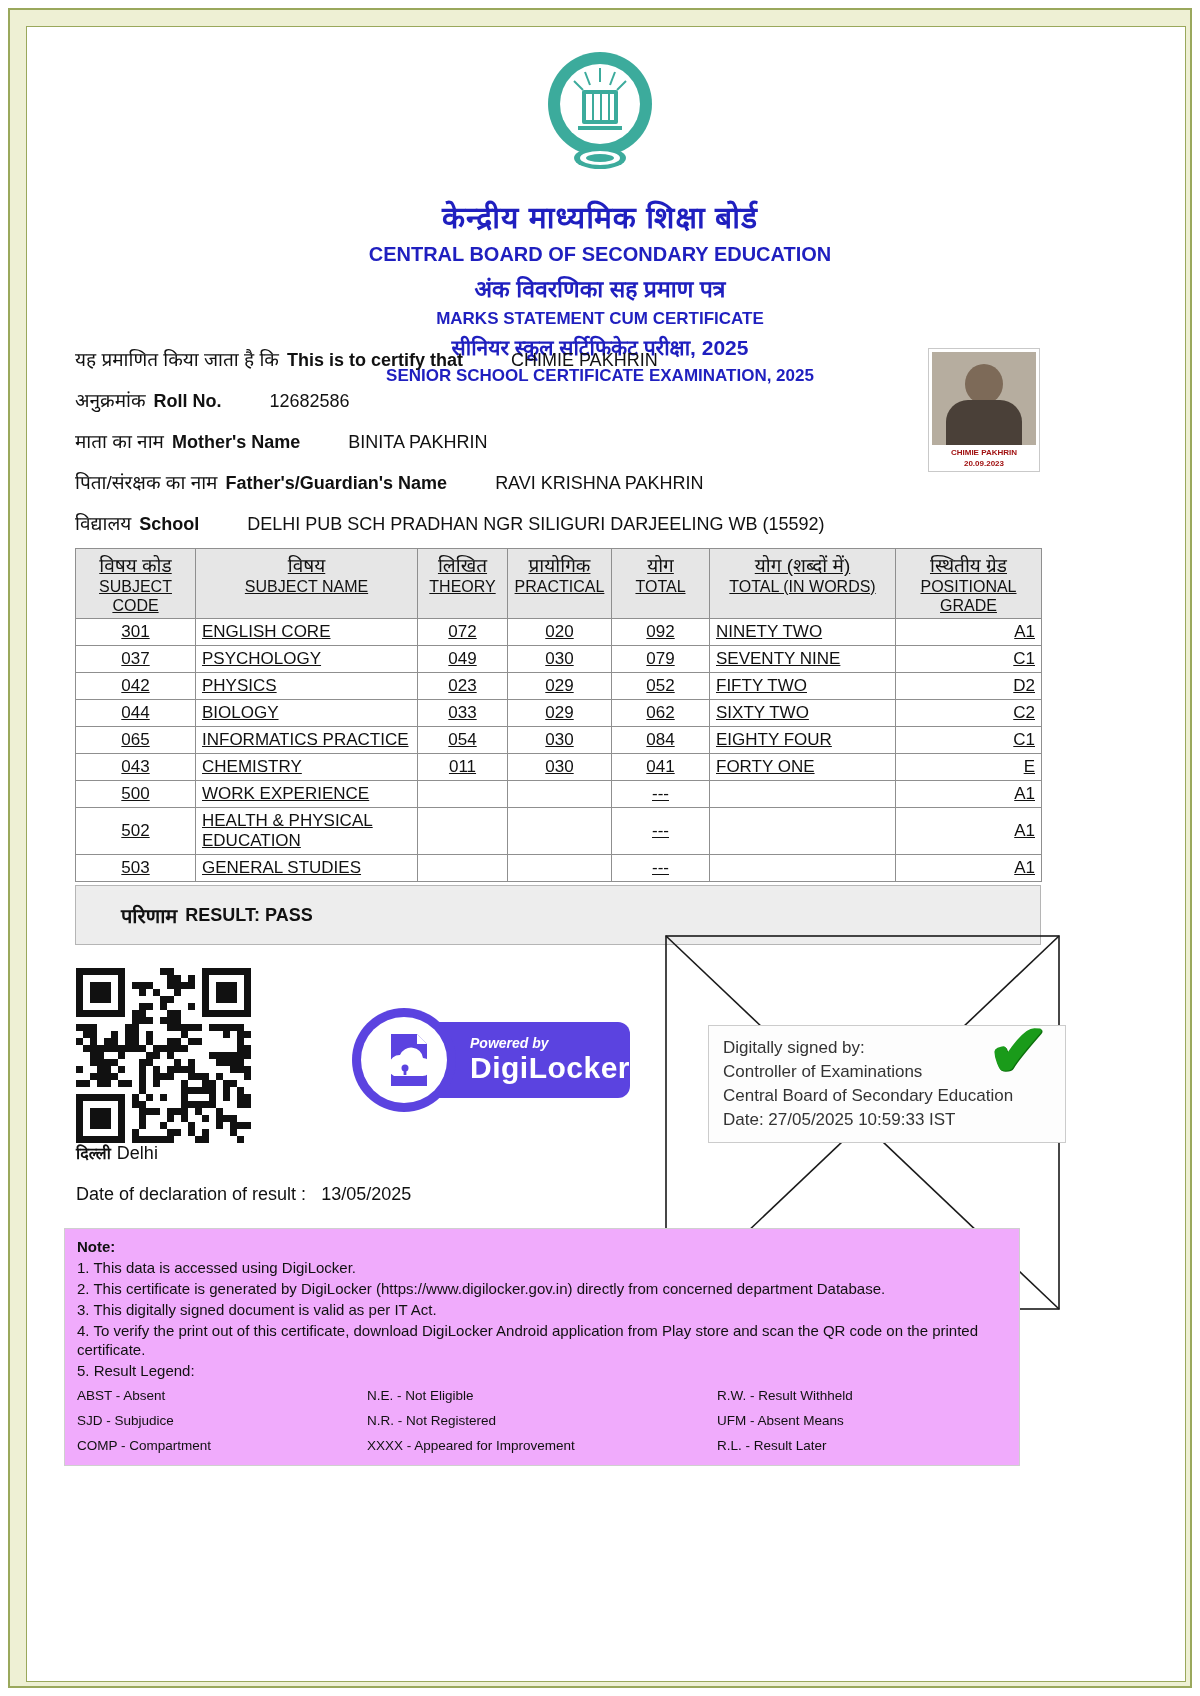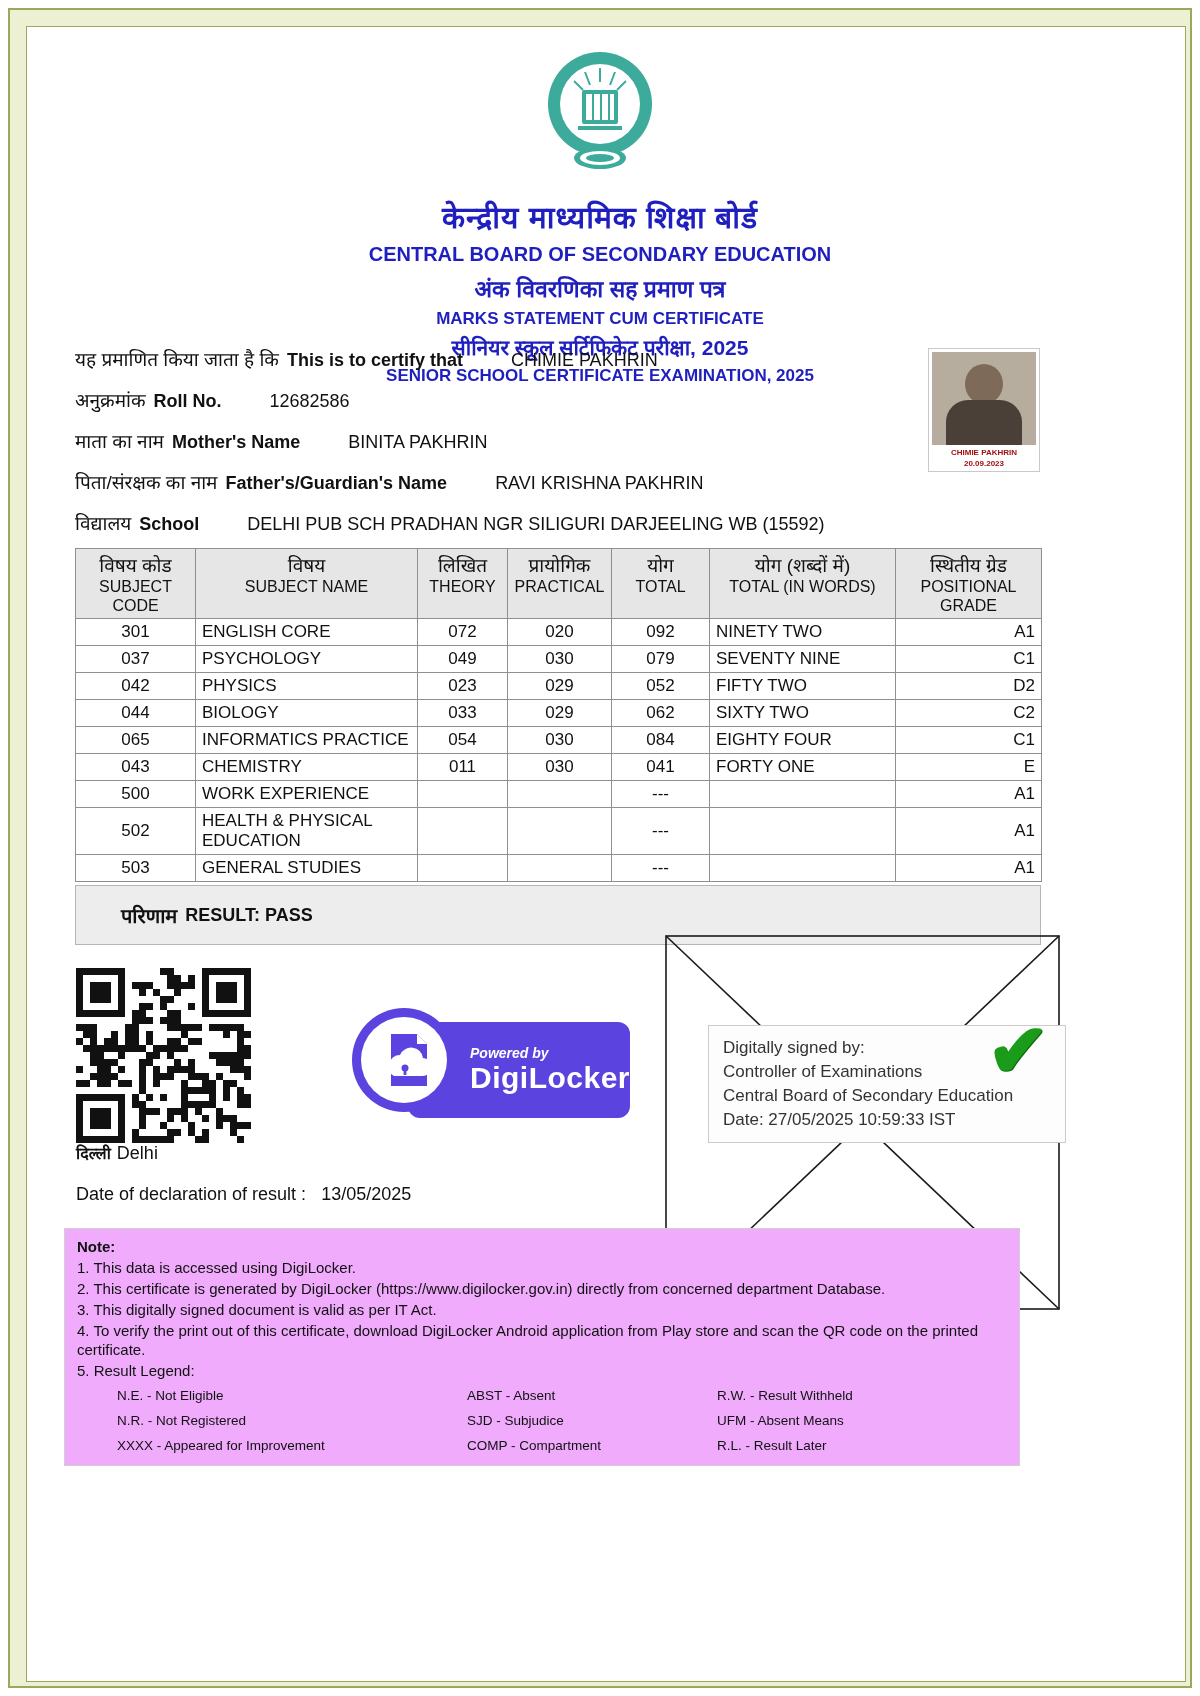--- a/index.html
+++ b/index.html
@@ -34,21 +34,21 @@
     background:#fff;border:1px solid #c9c9c9;display:flex;flex-direction:column;}
   .photo-img{flex:1;margin:3px 3px 0 3px;background:#b6ad9f;position:relative;overflow:hidden;}
   .photo-head{position:absolute;left:33px;top:12px;width:38px;height:40px;border-radius:50%;background:#7d6a58;}
   .photo-body{position:absolute;left:14px;top:48px;width:76px;height:50px;border-radius:22px 22px 0 0;background:#4a4038;}
   .photo-caption{height:24px;text-align:center;line-height:11px;padding-top:2px;}
   .photo-name{font-size:8px;font-weight:bold;color:#a01010;}
   .photo-date{font-size:8px;font-weight:bold;color:#a01010;}
 
   
   .table-wrap{position:absolute;left:75px;top:548px;width:966px;}
-  table.marks{border-collapse:collapse;width:100%;table-layout:fixed;}
+  table.marks{border-collapse:collapse;width:100%;table-layout:fixed;text-decoration:underline;}
   table.marks th, table.marks td{border:1px solid #8f8f8f;padding:3px 6px;}
   table.marks th{background:#e6e6e6;font-weight:normal;vertical-align:top;padding-top:5px;}
   .th-hi{font-size:19px;line-height:23px;}
   .th-en{font-size:16px;line-height:19px;}
   td.c-code{text-align:center;font-size:17px;}
   td.c-name{text-align:left;font-size:17px;}
   td.c-num{text-align:center;font-size:17px;}
   td.c-words{text-align:left;font-size:17px;}
   td.c-grade{text-align:right;font-size:17px;padding-right:10px;}
   .result-row{margin-top:3px;background:#ededed;border:1px solid #b5b5b5;
@@ -58,21 +58,21 @@
 
   
   .qr{position:absolute;left:76px;top:968px;width:175px;height:175px;}
 
   
   .dl-badge{position:absolute;left:352px;top:1008px;width:280px;height:110px;}
   .dl-circle{position:absolute;left:0;top:0;width:104px;height:104px;border-radius:50%;
     background:#5b43e0;display:flex;align-items:center;justify-content:center;z-index:2;}
   .dl-circle-inner{width:86px;height:86px;border-radius:50%;background:#ffffff;
     display:flex;align-items:center;justify-content:center;}
-  .dl-pill{position:absolute;left:56px;top:14px;width:222px;height:96px;background:#5b43e0;
+  .dl-pill{position:absolute;left:56px;top:14px;width:222px;height:76px;background:#5b43e0;
     border-radius:12px;display:flex;flex-direction:column;justify-content:center;padding-left:62px;box-sizing:border-box;}
   .dl-powered{color:#ffffff;font-size:14px;font-style:italic;font-weight:bold;}
   .dl-brand{color:#ffffff;font-size:30px;font-weight:bold;letter-spacing:0.5px;}
 
   
   .xbox{position:absolute;left:665px;top:935px;width:395px;height:375px;pointer-events:none;}
   .sig-box{position:absolute;left:708px;top:1025px;width:358px;height:118px;background:#fdfdfd;
     border:1px solid #cccccc;padding:10px 0 0 14px;box-sizing:border-box;}
   .sig-line{font-size:17px;color:#333;line-height:24px;}
   .sig-check{position:absolute;right:16px;top:-12px;font-size:74px;color:#1a9b1a;
@@ -576,29 +576,29 @@
   <div class="note-box">
     <div class="note-title">Note:</div>
     <div id="note-items">
         <div class="note-item">1. This data is accessed using DigiLocker.</div>
         <div class="note-item">2. This certificate is generated by DigiLocker (https://www.digilocker.gov.in) directly from concerned department Database.</div>
         <div class="note-item">3. This digitally signed document is valid as per IT Act.</div>
         <div class="note-item">4. To verify the print out of this certificate, download DigiLocker Android application from Play store and scan the QR code on the printed certificate.</div>
         <div class="note-item">5. Result Legend:</div>
       </div>
     <div class="legend" id="legend">
+        <div class="legend-col legend-col2">
+          <div>ABST - Absent</div>
+          <div>SJD - Subjudice</div>
+          <div>COMP - Compartment</div>
+        </div>
         <div class="legend-col legend-col1">
           <div>N.E. - Not Eligible</div>
           <div>N.R. - Not Registered</div>
           <div>XXXX - Appeared for Improvement</div>
-        </div>
-        <div class="legend-col legend-col2">
-          <div>ABST - Absent</div>
-          <div>SJD - Subjudice</div>
-          <div>COMP - Compartment</div>
         </div>
         <div class="legend-col legend-col3">
           <div>R.W. - Result Withheld</div>
           <div>UFM - Absent Means</div>
           <div>R.L. - Result Later</div>
         </div>
       </div>
   </div>
 </div>
 

